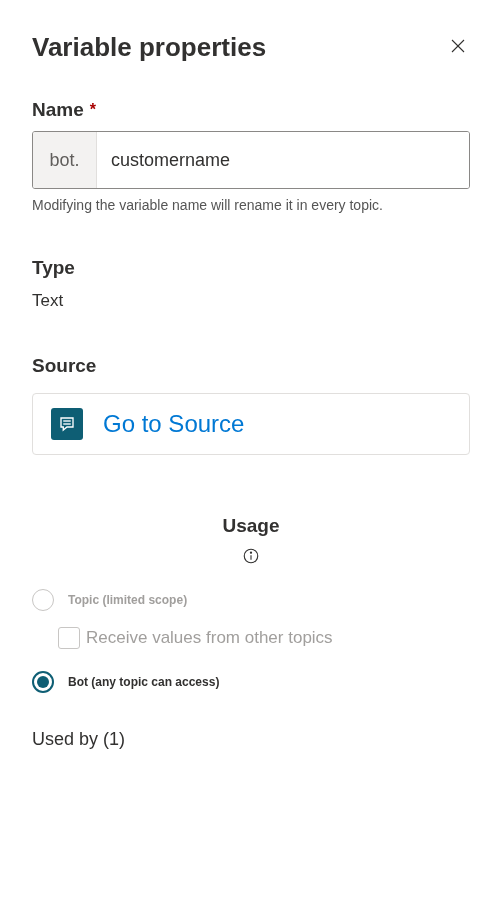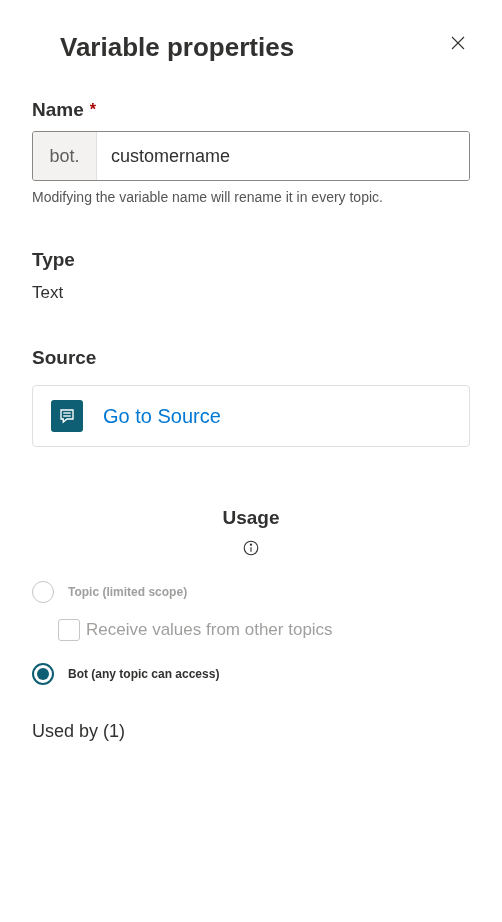--- a/index.html
+++ b/index.html
@@ -10,22 +10,22 @@
     body {
       font-family: 'Segoe UI', Tahoma, Geneva, Verdana, sans-serif;
       background: #ffffff;
       width: 502px;
       padding: 32px;
       color: #323130;
     }
     .header-row {
       display: flex;
       justify-content: space-between;
+      align-items: center;
       margin-bottom: 36px;
-      margin-left: 28px;
     }
     .panel-title {
       font-size: 26px;
       font-weight: 600;
       color: #323130;
     }
     .close-btn {
       cursor: pointer;
       width: 24px;
       height: 24px;
@@ -53,21 +53,21 @@
     .required-asterisk {
       color: #a80000;
       font-size: 16px;
       vertical-align: top;
     }
     .name-input-wrap {
       display: flex;
       border: 1px solid #8a8886;
       border-radius: 3px;
       overflow: hidden;
-      height: 50px;
+      height: 58px;
     }
     .name-prefix {
       background: #f3f2f1;
       border-right: 1px solid #e1dfdd;
       padding: 0 12px;
       display: flex;
       align-items: center;
       font-size: 18px;
       color: #605e5c;
       min-width: 64px;
@@ -116,21 +116,21 @@
       flex-shrink: 0;
     }
     .source-icon svg {
       width: 18px;
       height: 18px;
       fill: none;
       stroke: #ffffff;
       stroke-width: 1.8;
     }
     .source-link {
-      font-size: 20px;
+      font-size: 24px;
       color: #0078d4;
     }
     .usage-label-row {
       display: flex;
       align-items: center;
       gap: 10px;
       margin-bottom: 24px;
       flex-direction: column;
     }
     .info-icon {

